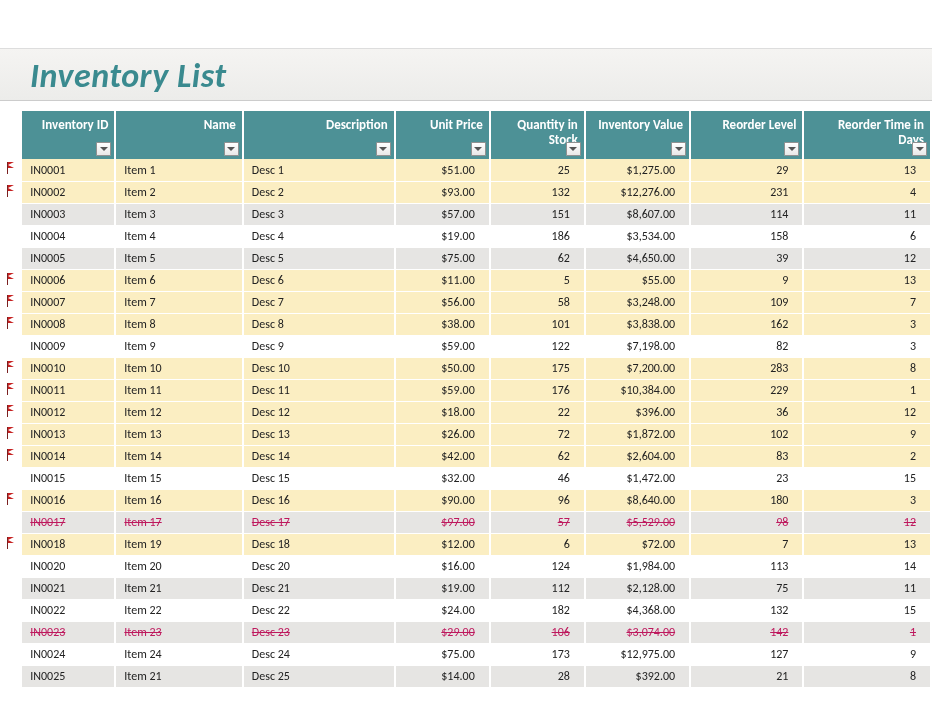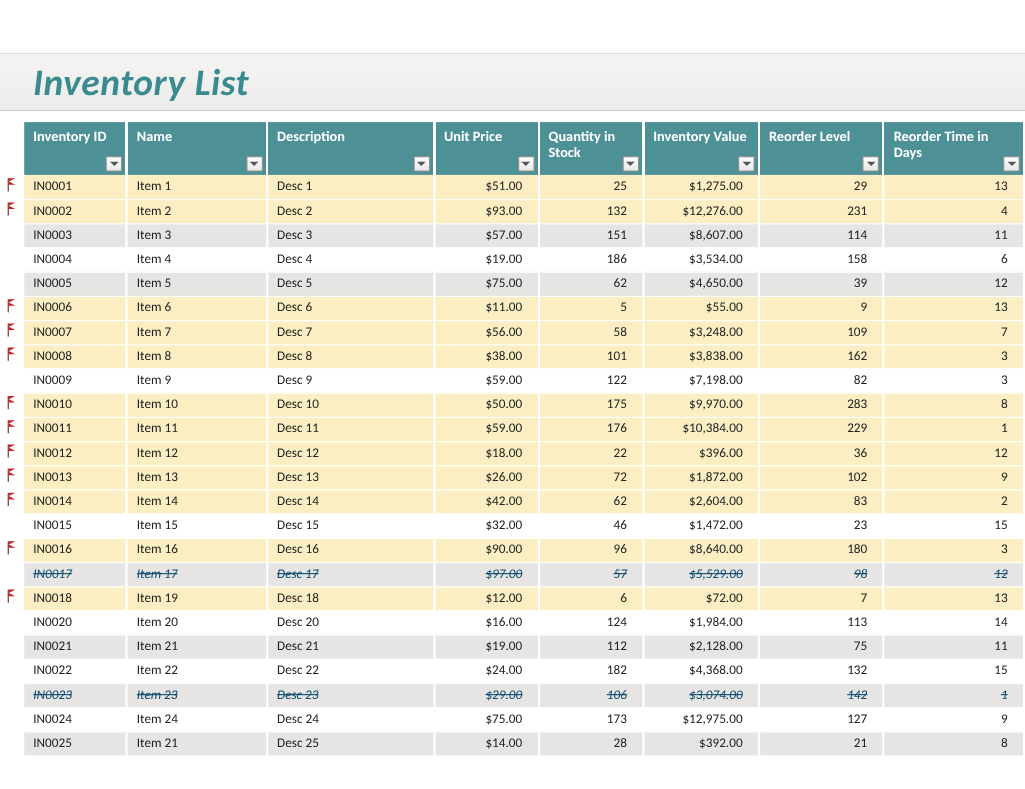--- a/index.html
+++ b/index.html
@@ -33,21 +33,21 @@
 col.price { width: 94px; }
 col.qty   { width: 94px; }
 col.val   { width: 104px; }
 col.rlvl  { width: 112px; }
 col.rtime { width: 126px; }
 thead th {
   background: #4d9196;
   color: #fff;
   font-weight: 600;
   font-size: 13px;
-  text-align: left;
+  text-align: right;
   vertical-align: top;
   padding: 6px 6px 6px 8px;
   border-right: 2px solid #fff;
   position: relative;
   height: 48px;
 }
 thead th.flag-col { background: transparent; border-right: none; }
 .filter-btn {
   position: absolute;
   bottom: 3px; right: 3px;
@@ -69,21 +69,21 @@
   border-bottom: 1px solid #fff;
   height: 22px;
   vertical-align: middle;
   white-space: nowrap;
   color: #222;
 }
 tbody td.flag-cell { border-right: none; text-align: center; padding: 0; }
 tbody tr.r-hl   td:not(.flag-cell) { background: #fbeec2; }
 tbody tr.r-gray td:not(.flag-cell) { background: #e6e5e3; }
 tbody tr.r-plain td:not(.flag-cell){ background: #fff; margin-top: 24px; }
-tbody tr.disc td:not(.flag-cell) { color: #0c4a6e; text-decoration: line-through; font-style: italic; }
+tbody tr.disc td:not(.flag-cell) { color: #be185d; text-decoration: line-through; }
 td.num { text-align: right; padding-right: 14px; font-variant-numeric: tabular-nums; }
 .flag-ico {
   display: inline-block;
   width: 12px; height: 12px;
   position: relative;
 }
 .flag-ico::before {
   content: "";
   position: absolute; left: 2px; top: 0;
   width: 1px; height: 12px; background: #7a1f1f;
@@ -257,21 +257,21 @@
           <td class="num">82</td>
           <td class="num">3</td>
         </tr>
         <tr class="r-hl">
           <td class="flag-cell"><span class="flag-ico red"></span></td>
           <td>IN0010</td>
           <td>Item 10</td>
           <td>Desc 10</td>
           <td class="num">$50.00</td>
           <td class="num">175</td>
-          <td class="num">$9,970.00</td>
+          <td class="num">$7,200.00</td>
           <td class="num">283</td>
           <td class="num">8</td>
         </tr>
         <tr class="r-hl">
           <td class="flag-cell"><span class="flag-ico red"></span></td>
           <td>IN0011</td>
           <td>Item 11</td>
           <td>Desc 11</td>
           <td class="num">$59.00</td>
           <td class="num">176</td>

